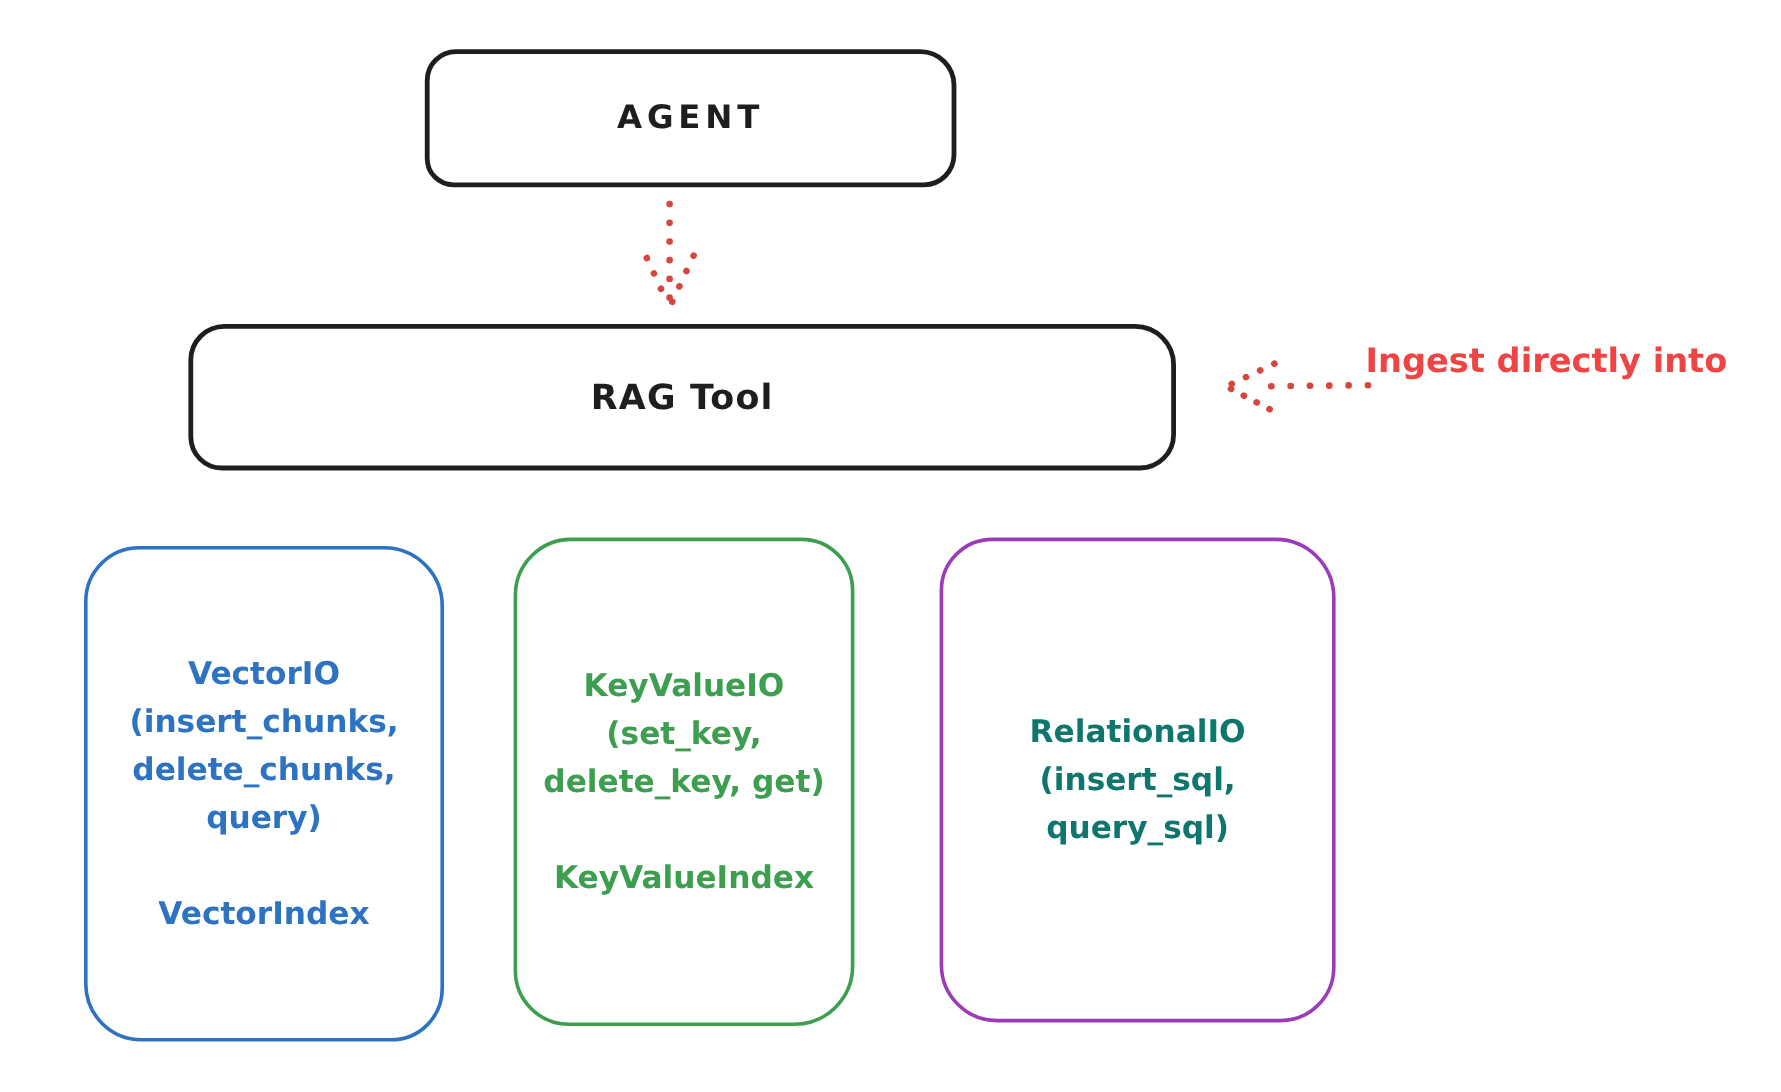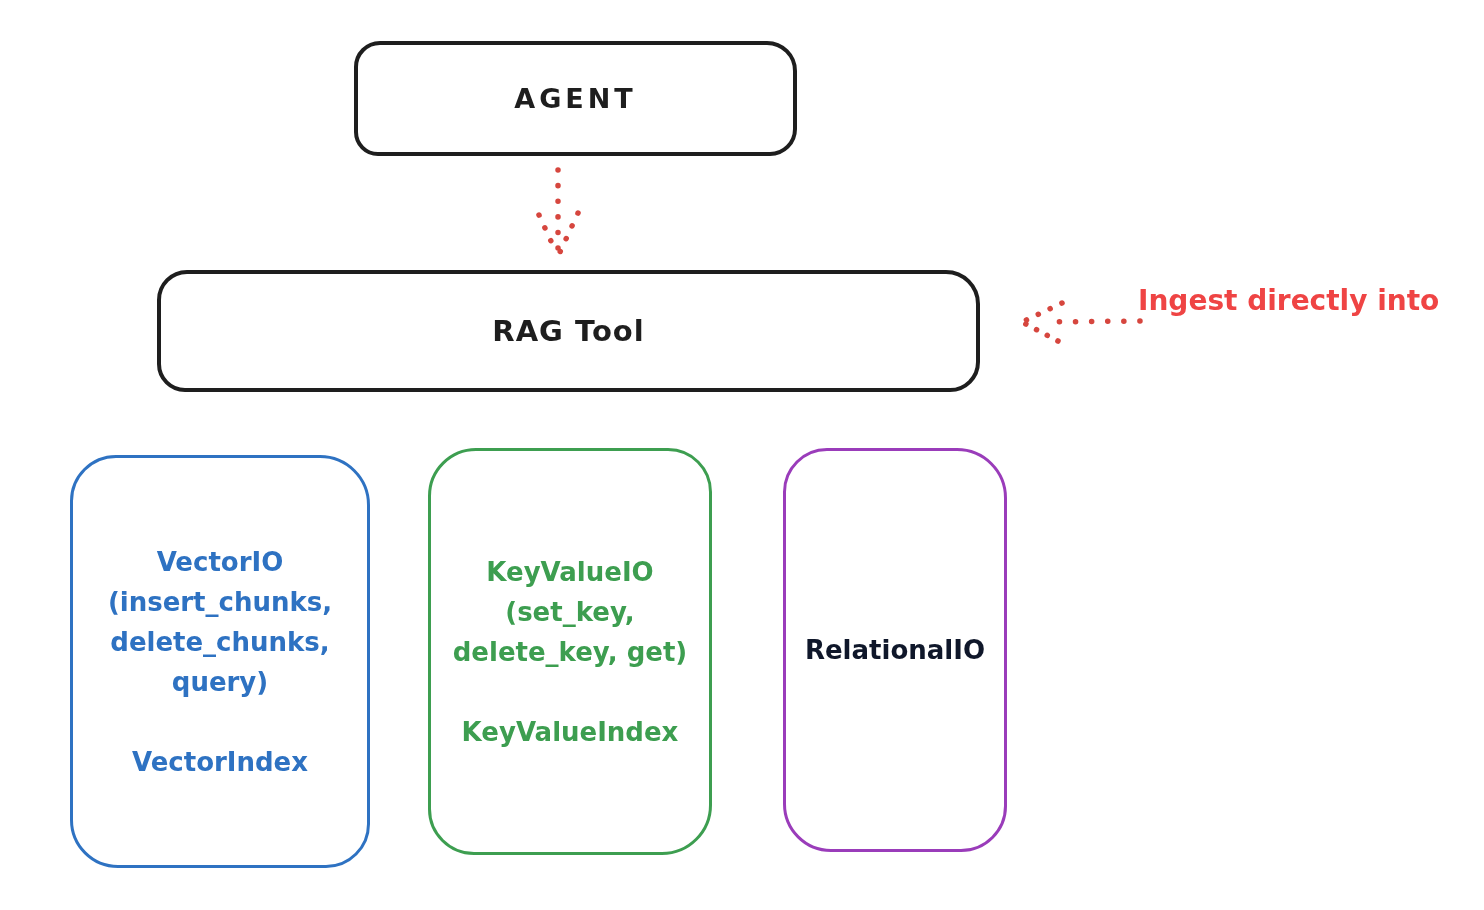--- a/index.html
+++ b/index.html
@@ -58,22 +58,22 @@
     left: 70px; top: 455px; width: 300px; height: 413px;
     border-color: #2e72c2; color: #2e72c2;
     border-radius: 46px 50px 44px 48px;
   }
   .card-keyvalue {
     left: 428px; top: 448px; width: 284px; height: 407px;
     border-color: #3d9e50; color: #3d9e50;
     border-radius: 48px 44px 50px 46px;
   }
   .card-relational {
-    left: 783px; top: 448px; width: 224px; height: 404px;
-    border-color: #9a3cba; color: #0f172a;
+    left: 783px; top: 448px; width: 330px; height: 404px;
+    border-color: #9a3cba; color: #0f766e;
     border-radius: 44px 50px 46px 48px;
   }
 
   
   .annotation {
     position: absolute;
     left: 1138px; top: 282px; width: 330px;
     text-align: left;
     color: #ef4444;
     font-size: 28px; font-weight: 700; line-height: 38px;
@@ -125,16 +125,18 @@
       <span>(insert_chunks,</span>
       <span>delete_chunks,</span>
       <span>query)</span>
       <span class="index-label">VectorIndex</span>
     </div>
   </div>
 
   <div class="card card-relational">
     <div class="card-text">
       <span>RelationalIO</span>
+      <span>(insert_sql,</span>
+      <span>query_sql)</span>
     </div>
   </div>
 
 </div>
 
 </body></html>

